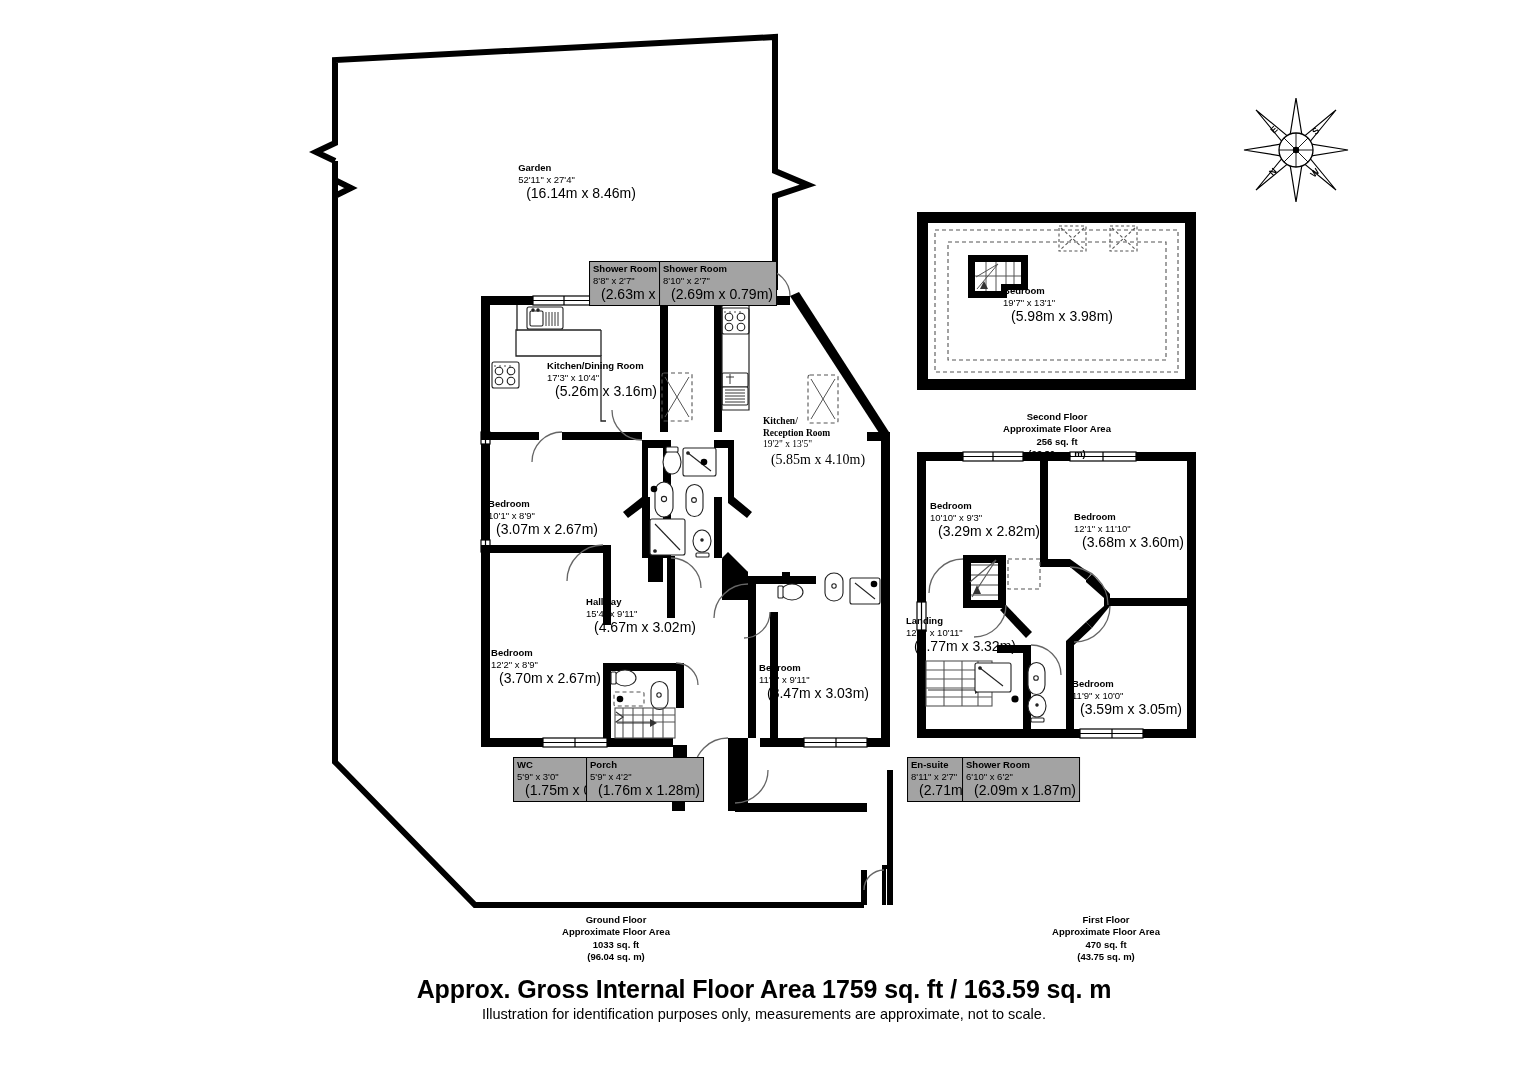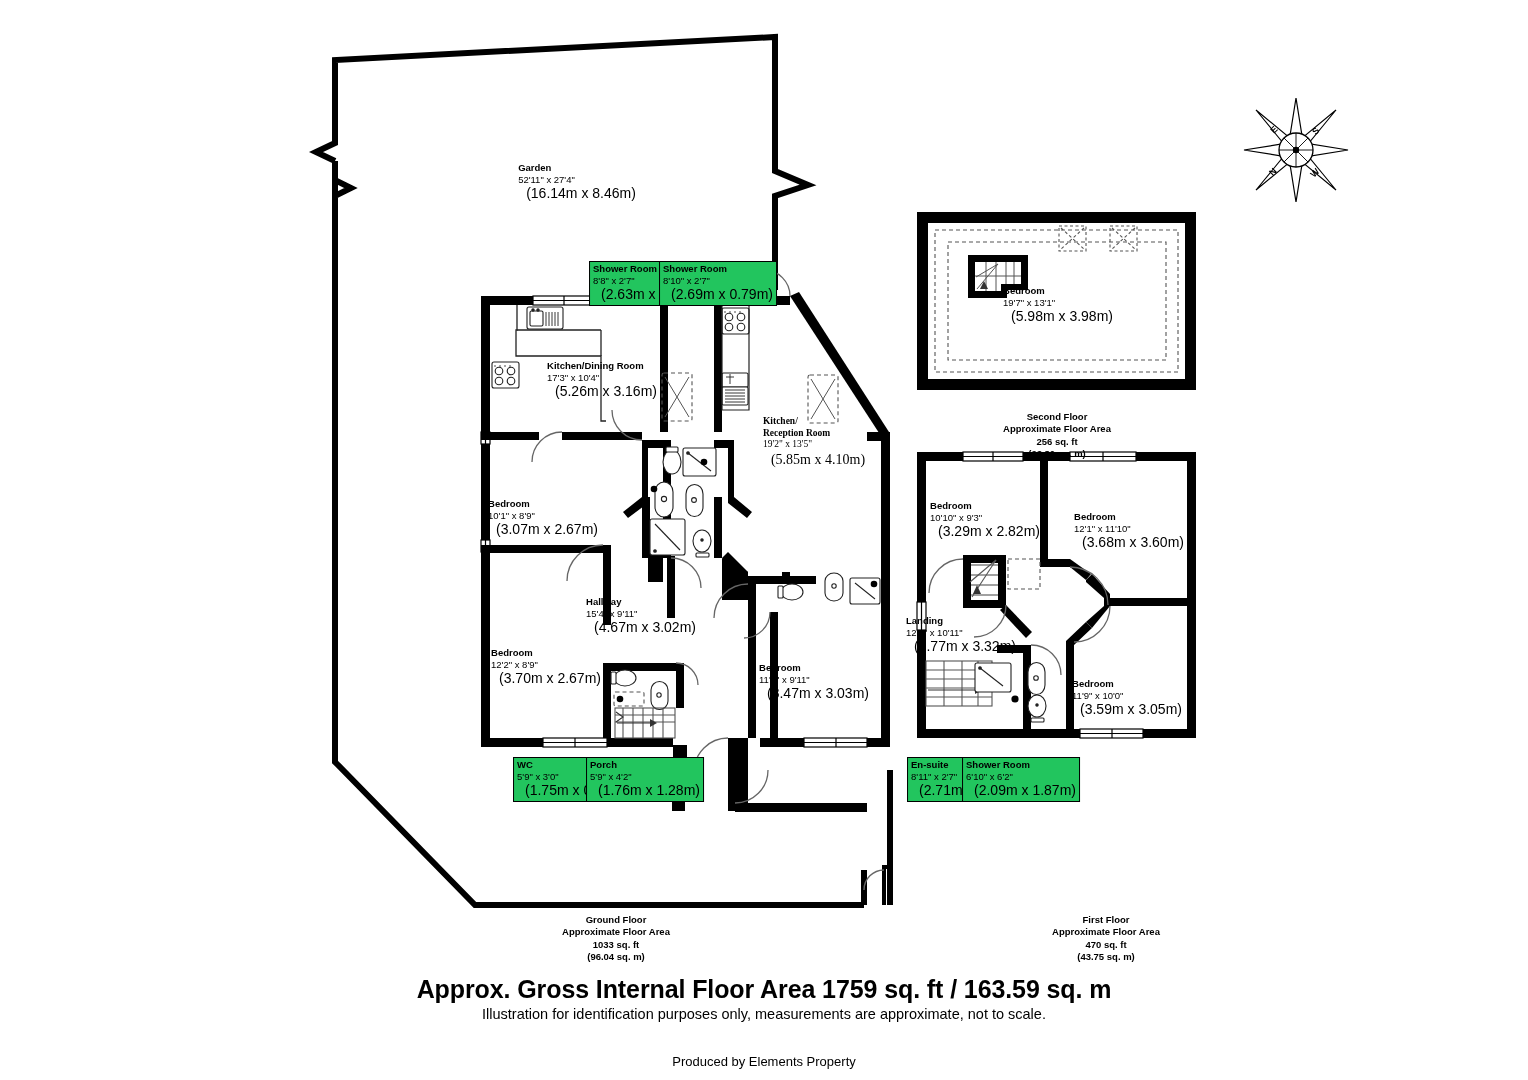--- a/index.html
+++ b/index.html
@@ -6,21 +6,21 @@
   body{width:1528px;height:1080px;font-family:"Liberation Sans",sans-serif;color:#000;overflow:hidden;}
   #stage{position:relative;width:1528px;height:1080px;}
 
   svg{position:absolute;left:0;top:0;}
 
   .lbl{position:absolute;text-align:left;line-height:1.22;color:#000;}
   .lbl .nm{font-weight:bold;font-size:9.5px;white-space:nowrap;}
   .lbl .d1{font-size:9.5px;white-space:nowrap;}
   .lbl .d2{font-size:14px;white-space:nowrap;padding-left:8px;}
 
-  .boxed{border:1px solid #000;background:#22c55e;padding:1px 3px 2px 3px;}
+  .boxed{border:1px solid #000;background:#a3a3a3;padding:1px 3px 2px 3px;}
 
   .floorcap{position:absolute;text-align:center;line-height:1.3;}
   .floorcap div{font-size:9.5px;font-weight:bold;white-space:nowrap;}
 
   .footer{position:absolute;left:0;width:1528px;text-align:center;}
   .f-title{font-size:25px;font-weight:bold;letter-spacing:-0.1px;}
   .f-sub{font-size:14.5px;}
   .f-prod{font-size:13px;}
 </style>
 </head>
@@ -582,15 +582,14 @@
       <div class="floorcap" style="left: 1062px; top: 914px; transform: translateX(-50%); margin-left: 44px;">
         <div>First Floor</div>
         <div>Approximate Floor Area</div>
         <div>470 sq. ft</div>
         <div>(43.75 sq. m)</div>
       </div>
     </div>
 
   <div class="footer f-title" style="top:975px;">Approx. Gross Internal Floor Area 1759 sq. ft / 163.59 sq. m</div>
   <div class="footer f-sub" style="top:1006px;">Illustration for identification purposes only, measurements are approximate, not to scale.</div>
-  <div class="footer f-prod" style="top:1054px;">Produced by Elements Property</div>
 
 </div>
 
 </body></html>

